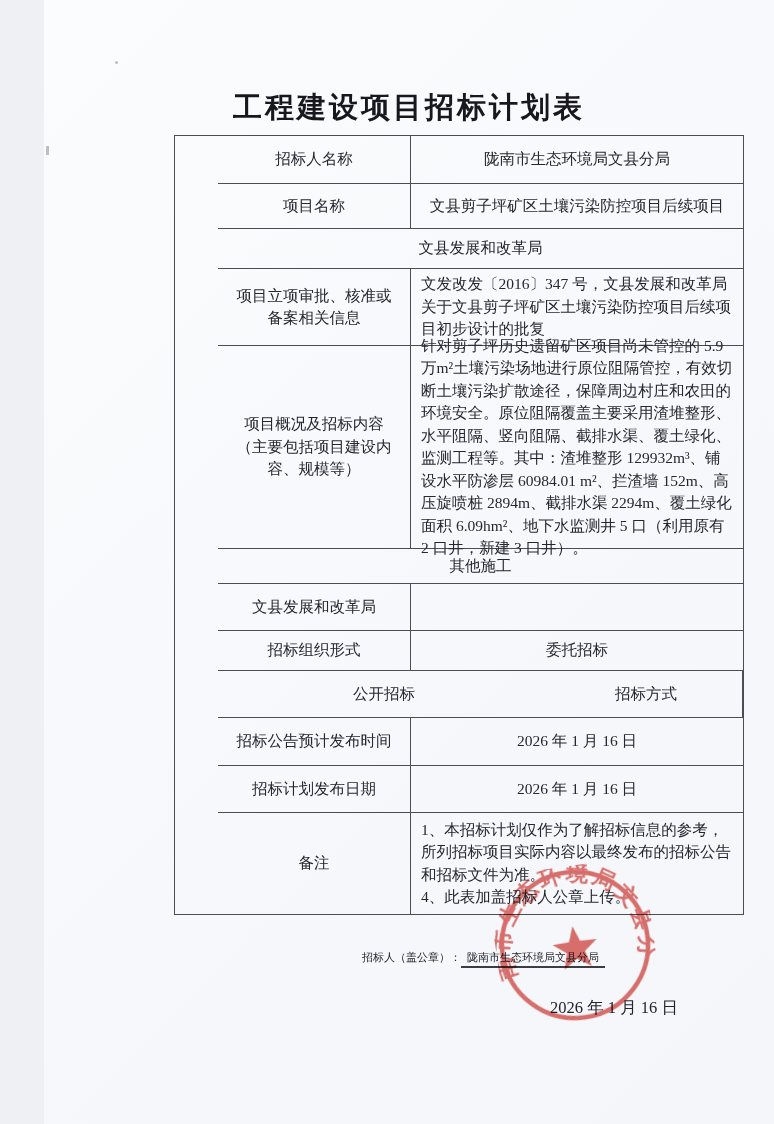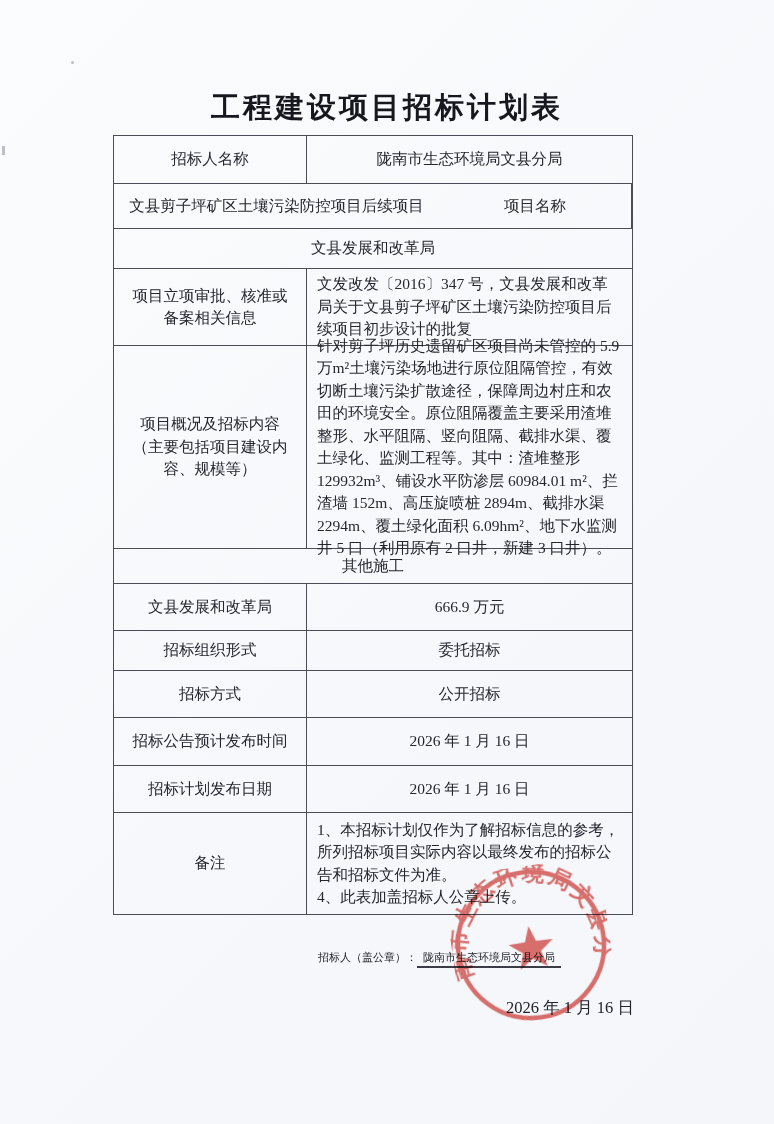--- a/index.html
+++ b/index.html
@@ -7,39 +7,41 @@
     width:774px;height:1124px;
     background:#eef0f3;
     font-family:"Liberation Serif","DejaVu Serif",serif;
     color:#26262e;
     position:relative;
     overflow:hidden;
   }
   .page{
     position:absolute;inset:0;
     background:linear-gradient(135deg,#fbfcfe 0%,#f7f8fb 55%,#f4f6f9 100%);
+    margin-left:44px;
   }
   .speck{position:absolute;background:#8a8d95;opacity:.55;}
   .page-title{
     position:absolute;
     top:88px;left:0;width:100%;
     text-align:center;
     font-size:29px;
     font-weight:bold;
     letter-spacing:3px;
     color:#17171d;
     margin:0;
   }
   .plan-table{
     position:absolute;
-    left:113px;top:135px;
-    width:520px;
+    left:130px;top:135px;
+    width:570px;
     border:1px solid #4c4c55;
     box-sizing:border-box;
     background:transparent;
+    padding-left:43px;
   }
   .t-row{display:flex;border-bottom:1px solid #4c4c55;box-sizing:border-box;}
   .t-row:last-child{border-bottom:none;}
   .cell{box-sizing:border-box;display:flex;align-items:center;font-size:15.5px;line-height:22.5px;}
   .cell.label{
     width:193px;flex:0 0 193px;
     border-right:1px solid #4c4c55;
     justify-content:center;text-align:center;
     padding:4px 14px;
   }
@@ -91,48 +93,47 @@
   <div class="speck" style="left:71px;top:61px;width:3px;height:3px;border-radius:50%;"></div>
 
   <h1 class="page-title">工程建设项目招标计划表</h1>
 
   <div class="plan-table">
     <div class="t-row r1">
       <div class="cell label">招标人名称</div>
       <div class="cell value">陇南市生态环境局文县分局</div>
     </div>
     <div class="t-row r2">
+      <div class="cell label">项目名称</div>
       <div class="cell value">文县剪子坪矿区土壤污染防控项目后续项目</div>
-      <div class="cell label">项目名称</div>
     </div>
     <div class="t-row r3">
       <div class="cell value">文县发展和改革局</div>
     </div>
     <div class="t-row r4">
       <div class="cell label">项目立项审批、核准或备案相关信息</div>
       <div class="cell value left">文发改发〔2016〕347 号，文县发展和改革局关于文县剪子坪矿区土壤污染防控项目后续项目初步设计的批复</div>
     </div>
     <div class="t-row r5">
       <div class="cell label">项目概况及招标内容（主要包括项目建设内容、规模等）</div>
       <div class="cell value left">针对剪子坪历史遗留矿区项目尚未管控的 5.9 万m²土壤污染场地进行原位阻隔管控，有效切断土壤污染扩散途径，保障周边村庄和农田的环境安全。原位阻隔覆盖主要采用渣堆整形、水平阻隔、竖向阻隔、截排水渠、覆土绿化、监测工程等。其中：渣堆整形 129932m³、铺设水平防渗层 60984.01 m²、拦渣墙 152m、高压旋喷桩 2894m、截排水渠 2294m、覆土绿化面积 6.09hm²、地下水监测井 5 口（利用原有 2 口井，新建 3 口井）。</div>
     </div>
     <div class="t-row r6">
       <div class="cell value">其他施工</div>
     </div>
     <div class="t-row r7">
       <div class="cell label">文县发展和改革局</div>
-      <div class="cell value">666.9 万元</div>
     </div>
     <div class="t-row r8">
       <div class="cell label">招标组织形式</div>
       <div class="cell value">委托招标</div>
     </div>
     <div class="t-row r9">
+      <div class="cell value">公开招标</div>
       <div class="cell label">招标方式</div>
-      <div class="cell value">公开招标</div>
     </div>
     <div class="t-row r10">
       <div class="cell label">招标公告预计发布时间</div>
       <div class="cell value">2026 年 1 月 16 日</div>
     </div>
     <div class="t-row r11">
       <div class="cell label">招标计划发布日期</div>
       <div class="cell value">2026 年 1 月 16 日</div>
     </div>
     <div class="t-row r12">

